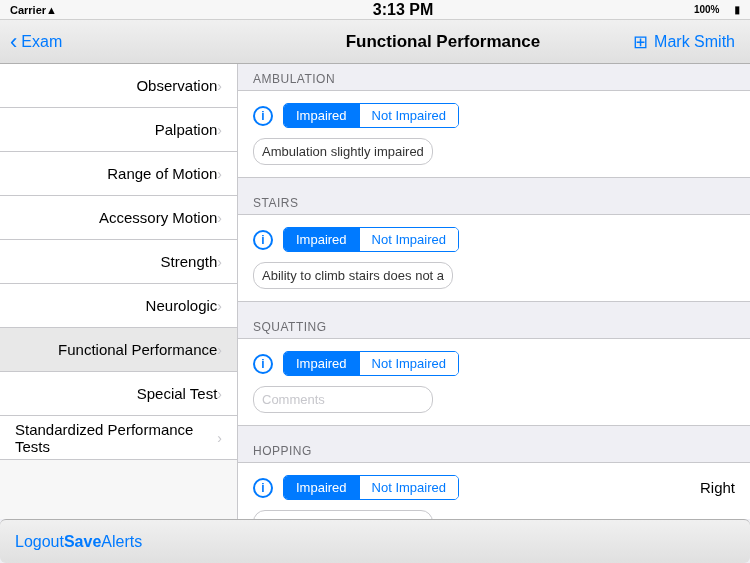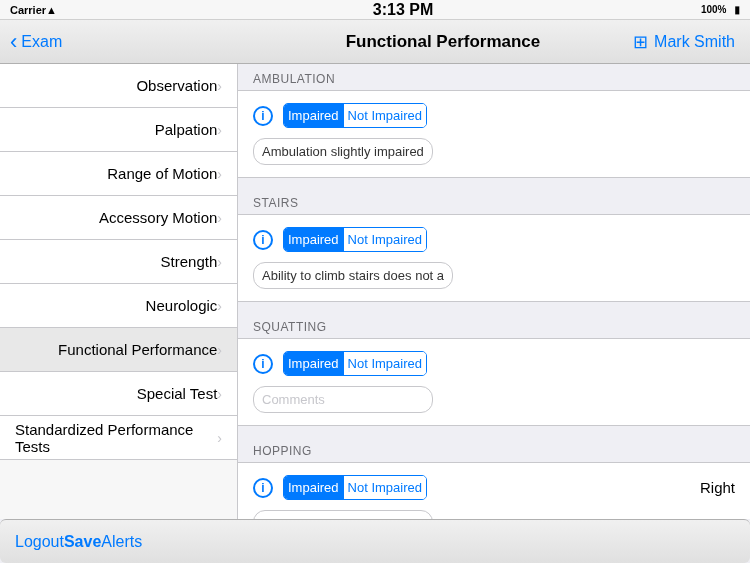--- a/index.html
+++ b/index.html
@@ -12,21 +12,21 @@
       display: flex;
       align-items: center;
       justify-content: space-between;
       padding: 0 10px;
       font-size: 11px;
       font-weight: 600;
       border-bottom: 1px solid #d0d0d0;
     }
     .status-left { display: flex; align-items: center; }
     .status-center { position: absolute; left: 50%; transform: translateX(-50%); font-size: 16px; font-weight: 600; margin-left: 28px; }
-    .status-right { display: flex; align-items: center; gap: 8px; font-size: 10px; }
+    .status-right { display: flex; align-items: center; gap: 15px; font-size: 10px; }
 
     
     .nav-bar {
       background: linear-gradient(to bottom, #f0f0f0, #e0e0e0);
       border-bottom: 1px solid #b0b0b0;
       height: 44px;
       display: flex;
       align-items: center;
       justify-content: space-between;
       padding: 0 10px;
@@ -116,21 +116,21 @@
     }
 
     
     .segmented-control {
       display: flex;
       border-radius: 5px;
       overflow: hidden;
       border: 1px solid #007aff;
     }
     .seg-btn {
-      padding: 4px 4px;
+      padding: 4px 12px;
       font-size: 13px;
       cursor: pointer;
       border: none;
       outline: none;
     }
     .seg-btn.selected-impaired {
       background: #007aff;
       color: #fff;
     }
     .seg-btn.unselected {

